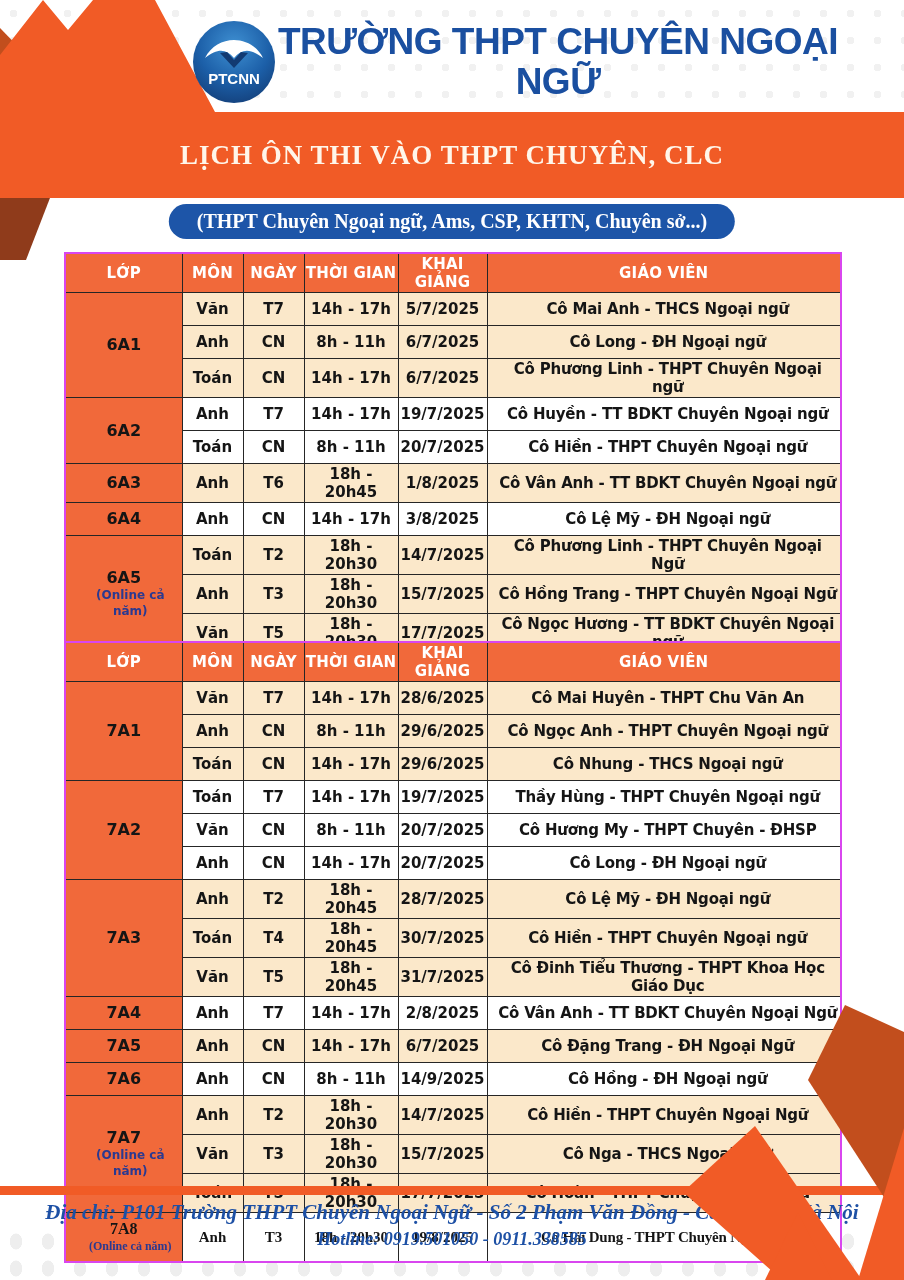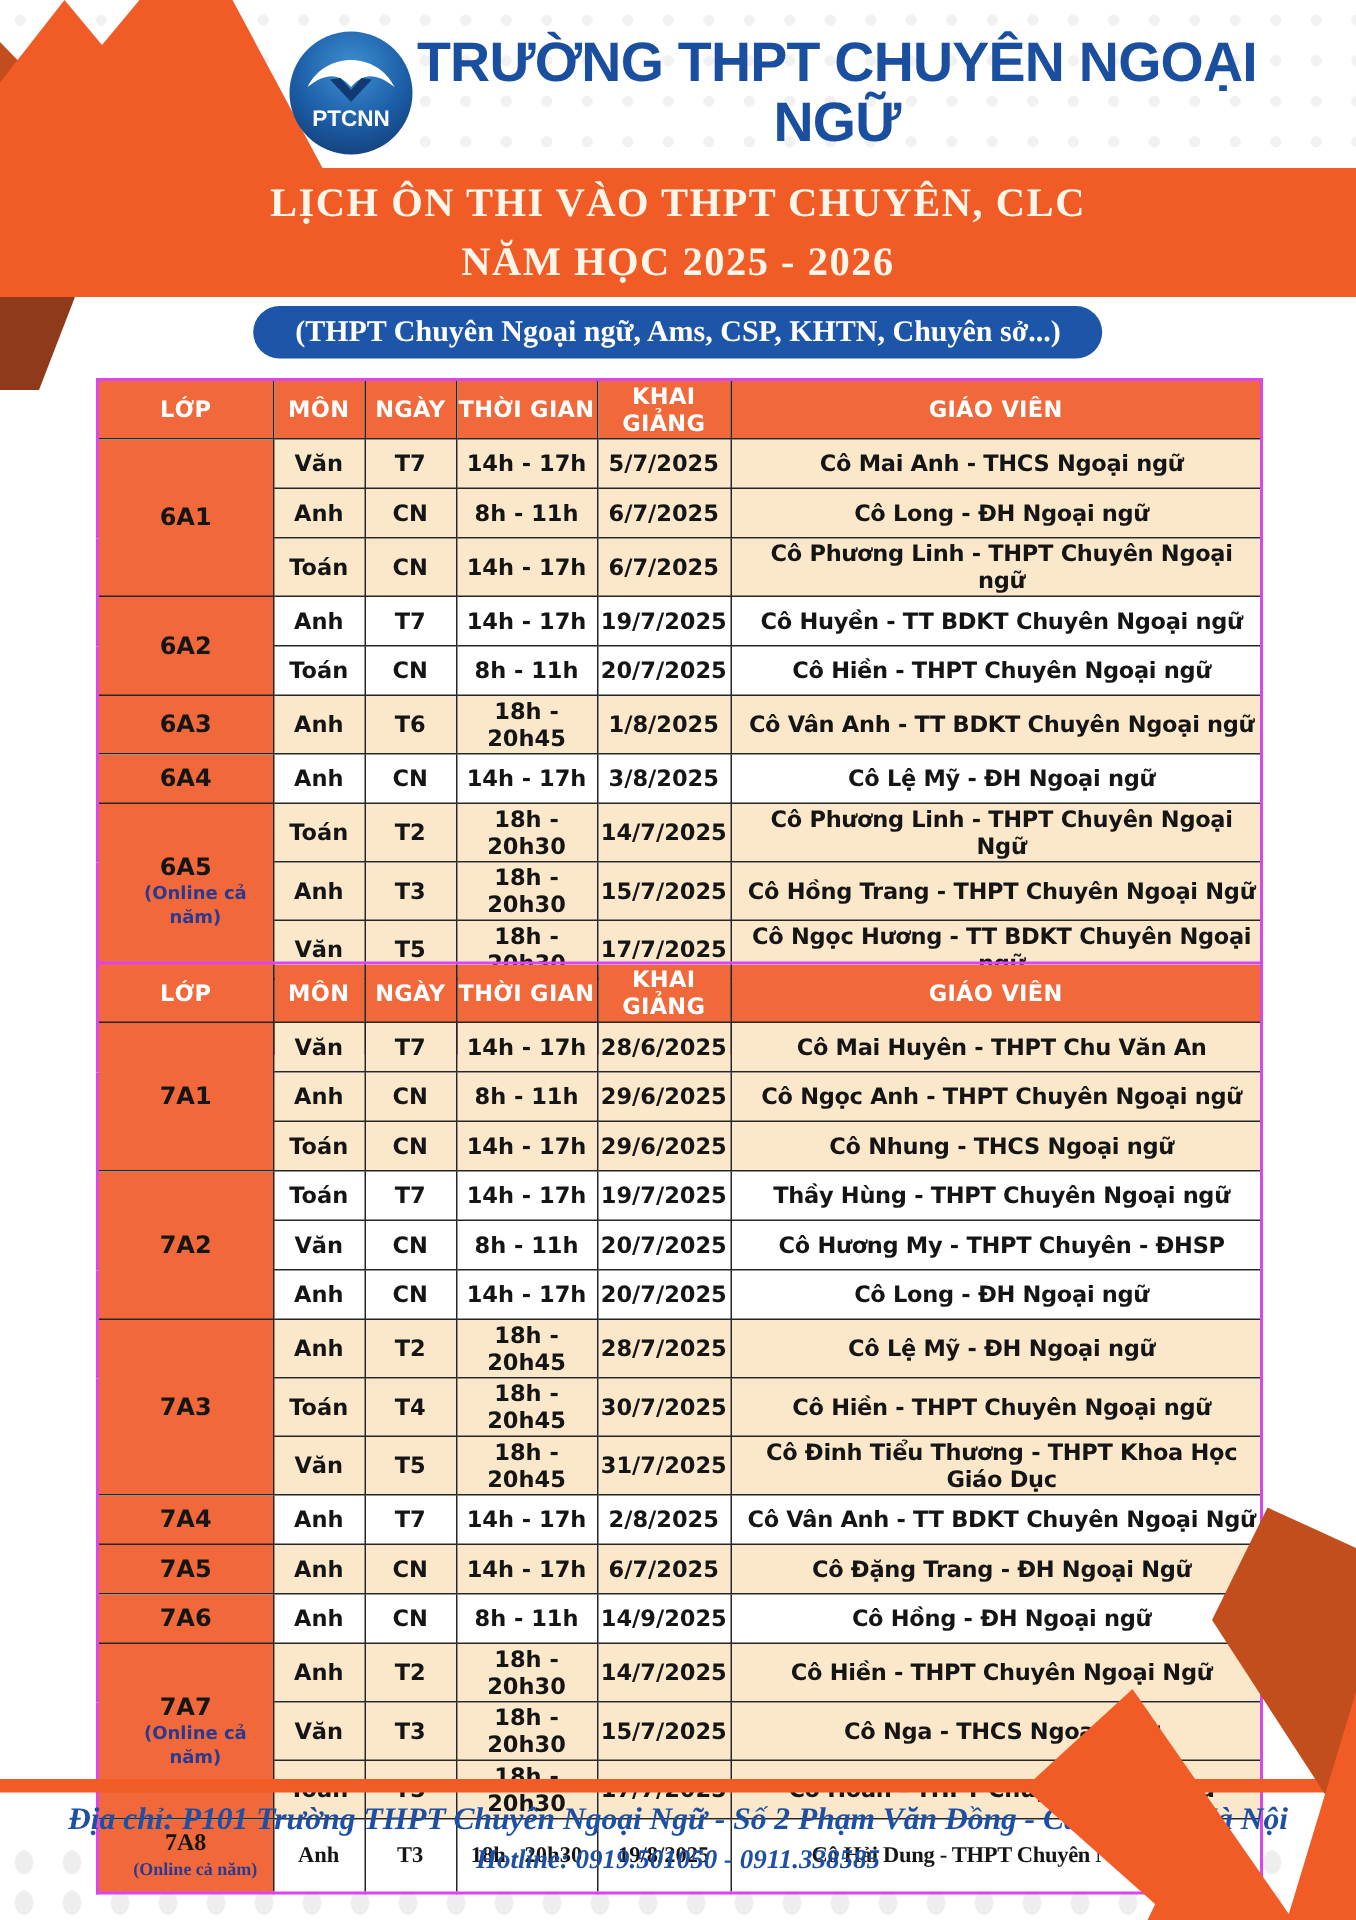--- a/index.html
+++ b/index.html
@@ -93,21 +93,20 @@
       <text x="42" y="64" text-anchor="middle" font-family="Liberation Sans,DejaVu Sans,sans-serif" font-size="15" font-weight="bold" fill="#ffffff">PTCNN</text>
     </svg>
   </div>
 
   <div class="school">
     <div>TRƯỜNG THPT CHUYÊN NGOẠI NGỮ</div>
   </div>
 
   <div class="banner">
     <div>LỊCH ÔN THI VÀO THPT CHUYÊN, CLC</div>
-    <div>NĂM HỌC 2025 - 2026</div>
   </div>
 
   <div class="pill">(THPT Chuyên Ngoại ngữ, Ams, CSP, KHTN, Chuyên sở...)</div>
 
   <div class="sched-wrap w1">
     <table class="sched">
       <colgroup>
         <col style="width:117px">
           <col style="width:61px">
           <col style="width:61px">

